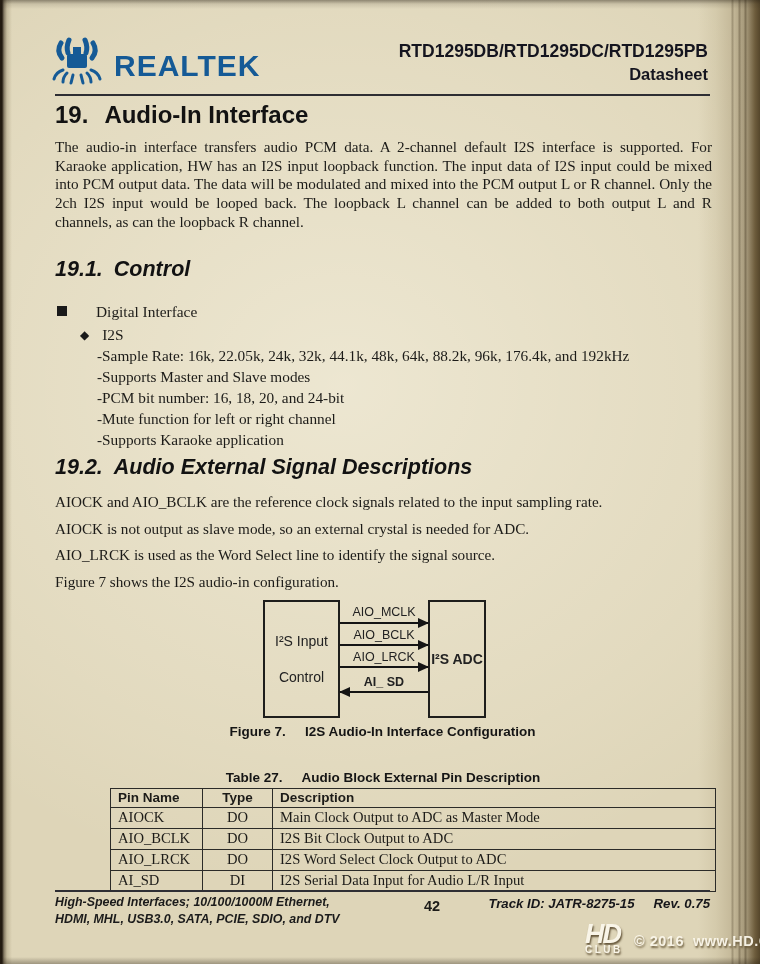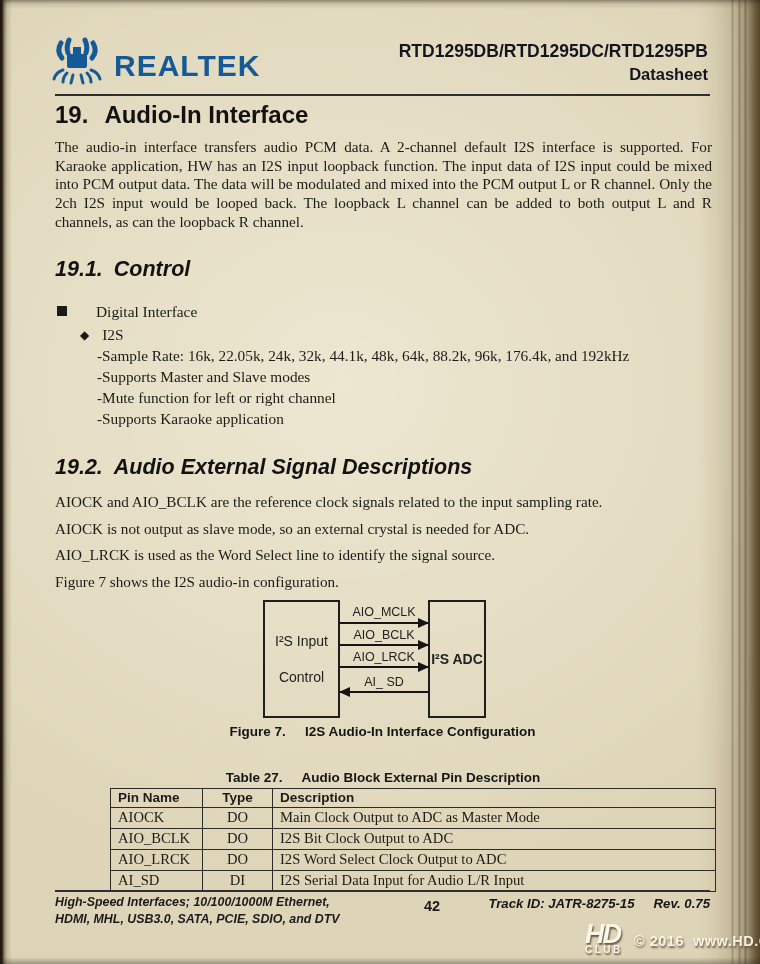--- a/index.html
+++ b/index.html
@@ -151,20 +151,21 @@
 </div>
 <div class="bullet-row b1">
   <span class="sq"></span><span class="lbl">Digital Interface</span>
 </div>
 <div class="bullet-row b2">
   <span class="dia">◆</span><span class="lbl">I2S</span>
 </div>
 <div class="feat-items">
   <div>-Sample Rate: 16k, 22.05k, 24k, 32k, 44.1k, 48k, 64k, 88.2k, 96k, 176.4k, and 192kHz</div>
   <div>-Supports Master and Slave modes</div>
+  <div>-PCM bit number: 16, 18, 20, and 24-bit</div>
   <div>-Mute function for left or right channel</div>
   <div>-Supports Karaoke application</div>
 </div>
 
 <div class="sub-head h192">
   <span class="num">19.2.</span><span>Audio External Signal Descriptions</span>
 </div>
 <div class="sig-paras">
   <p>AIOCK and AIO_BCLK are the reference clock signals related to the input sampling rate.</p>
   <p>AIOCK is not output as slave mode, so an external crystal is needed for ADC.</p>
@@ -192,21 +193,21 @@
     <div class="sig-line" style="top:19px;">
       <span class="ah ah-right" style="top:-4px;"></span>
     </div>
   </div>
   <div class="sig" style="top:47px;">
     <div class="sig-lbl">AIO_LRCK</div>
     <div class="sig-line" style="top:19px;">
       <span class="ah ah-right" style="top:-4px;"></span>
     </div>
   </div>
-  <div class="sig" style="top:72px;">
+  <div class="sig" style="top:72px;font-weight:bold;">
     <div class="sig-lbl">AI_ SD</div>
     <div class="sig-line" style="top:19px;">
       <span class="ah ah-left" style="top:-4px;"></span>
     </div>
   </div>
 </div>
 <div class="caption fig-cap">
   <span class="cap-num">Figure 7.</span><span>I2S Audio-In Interface Configuration</span>
 </div>
 

